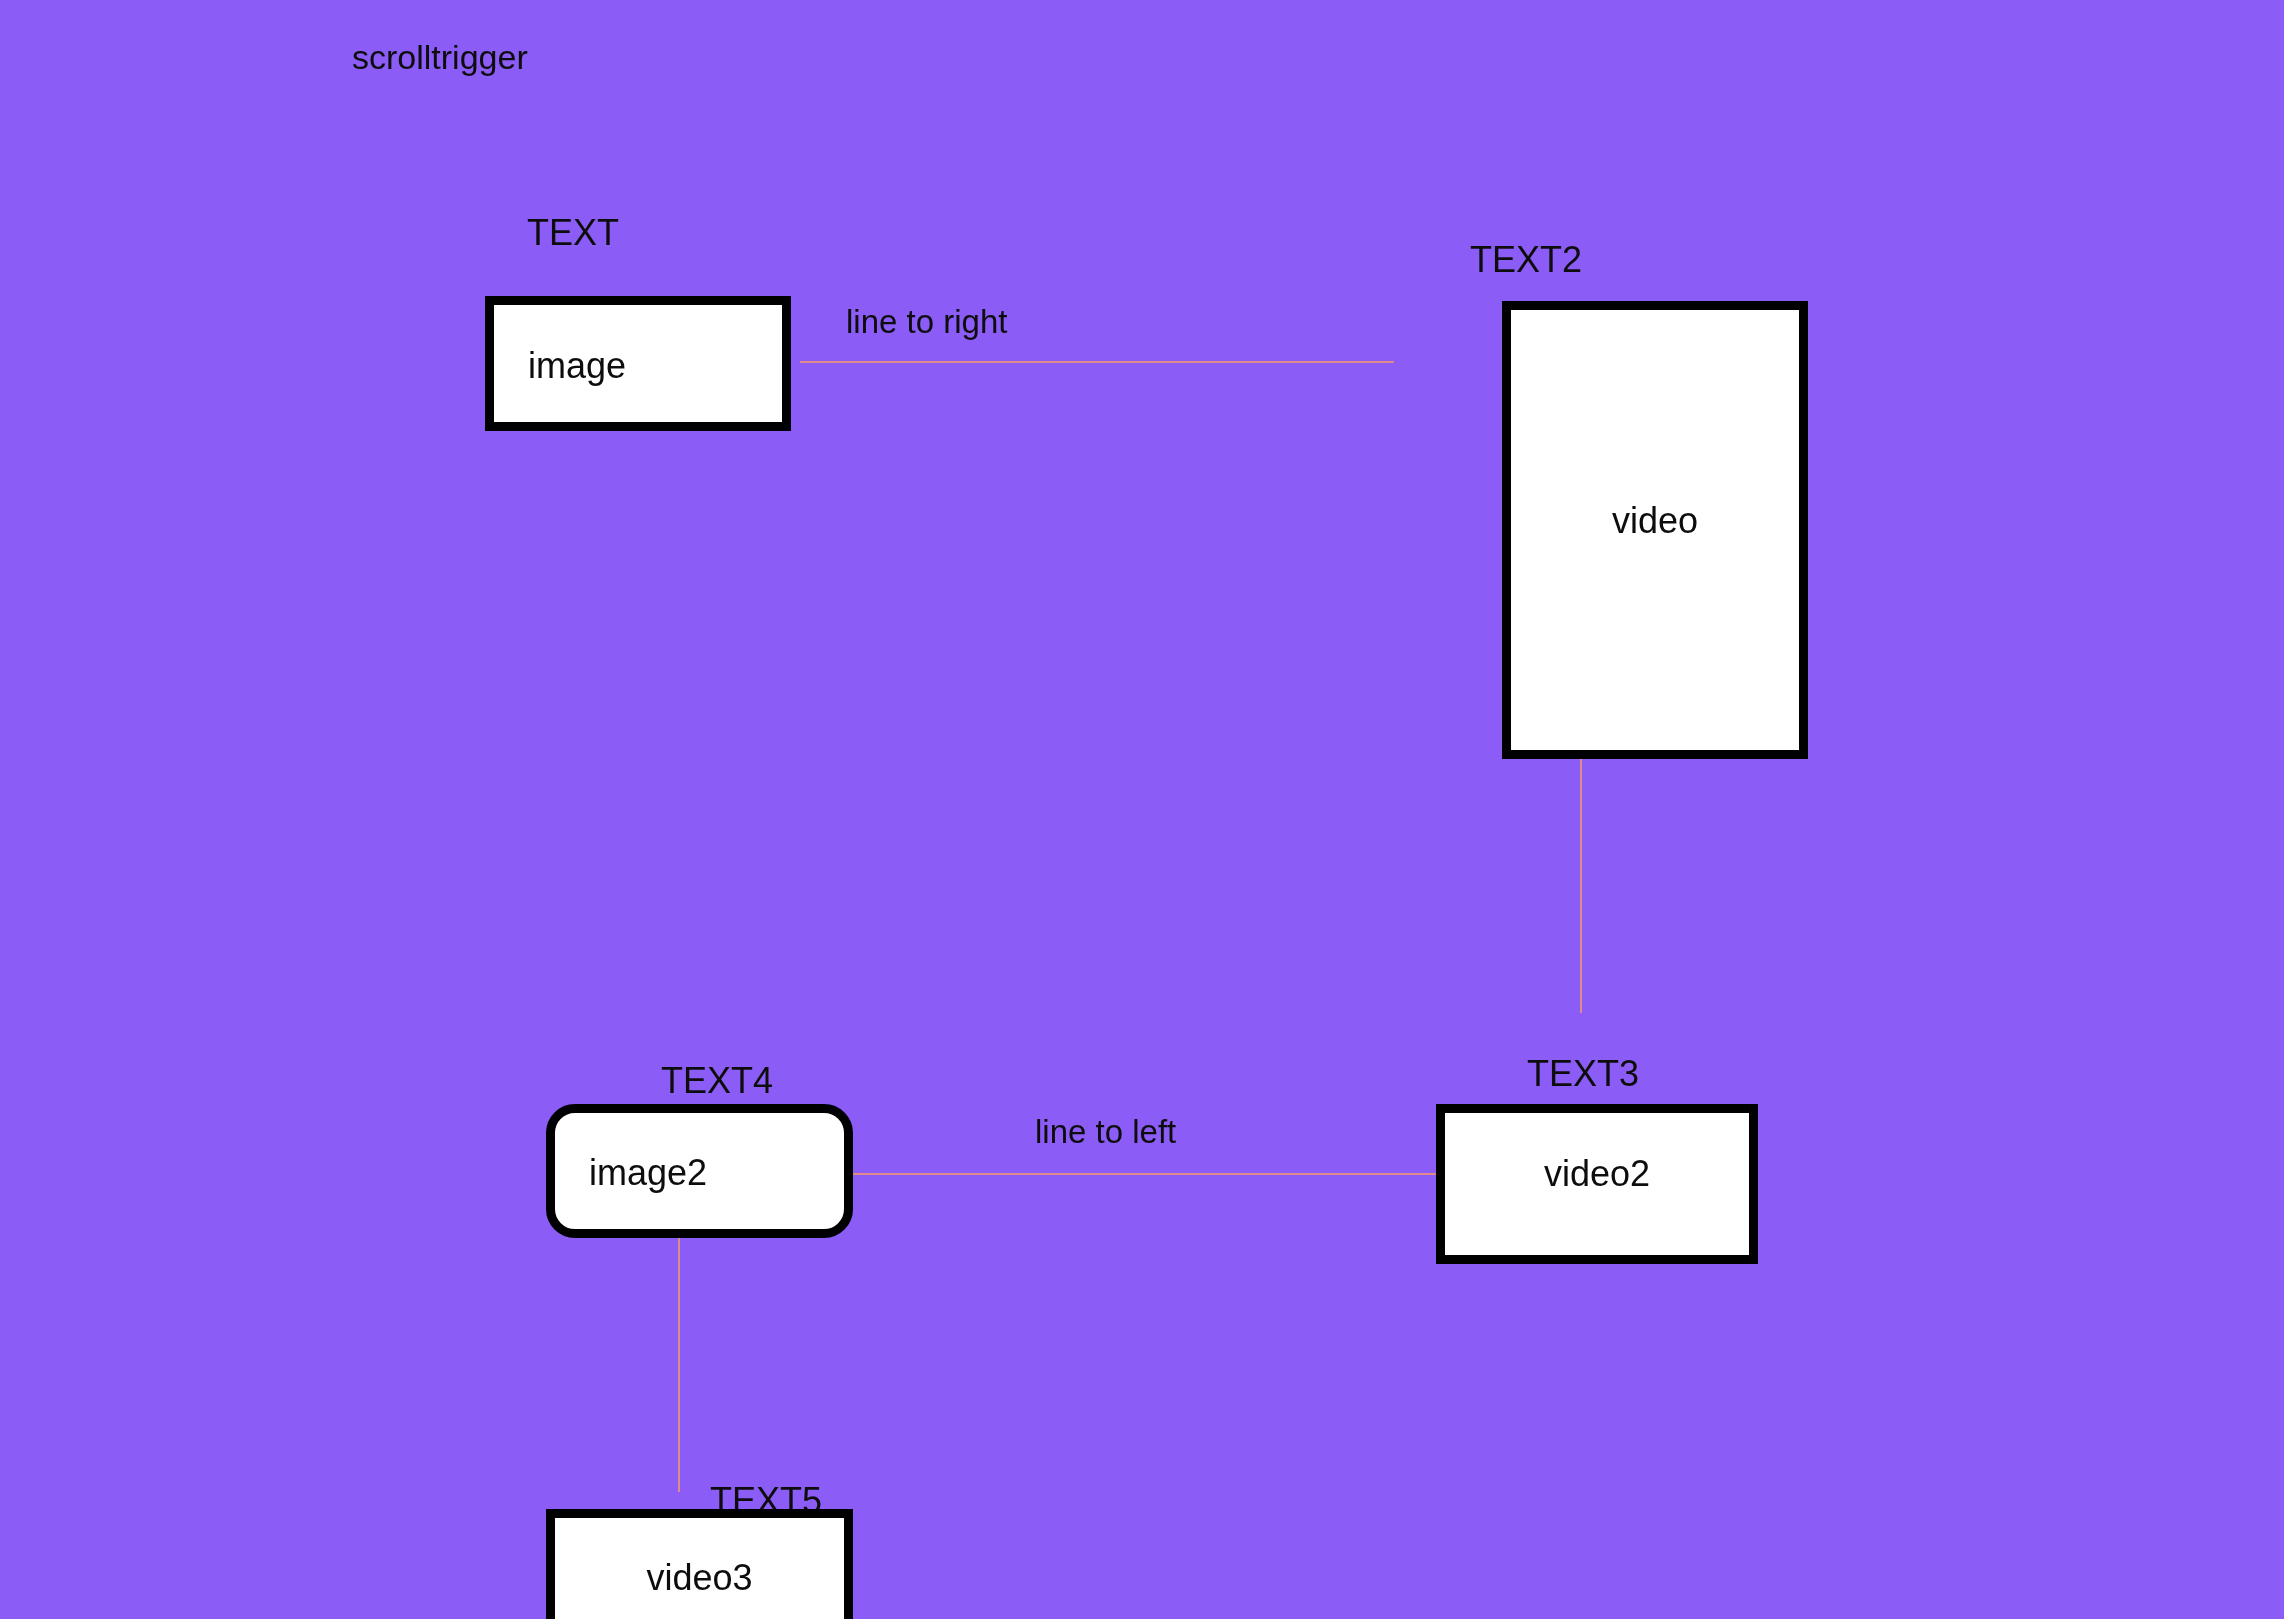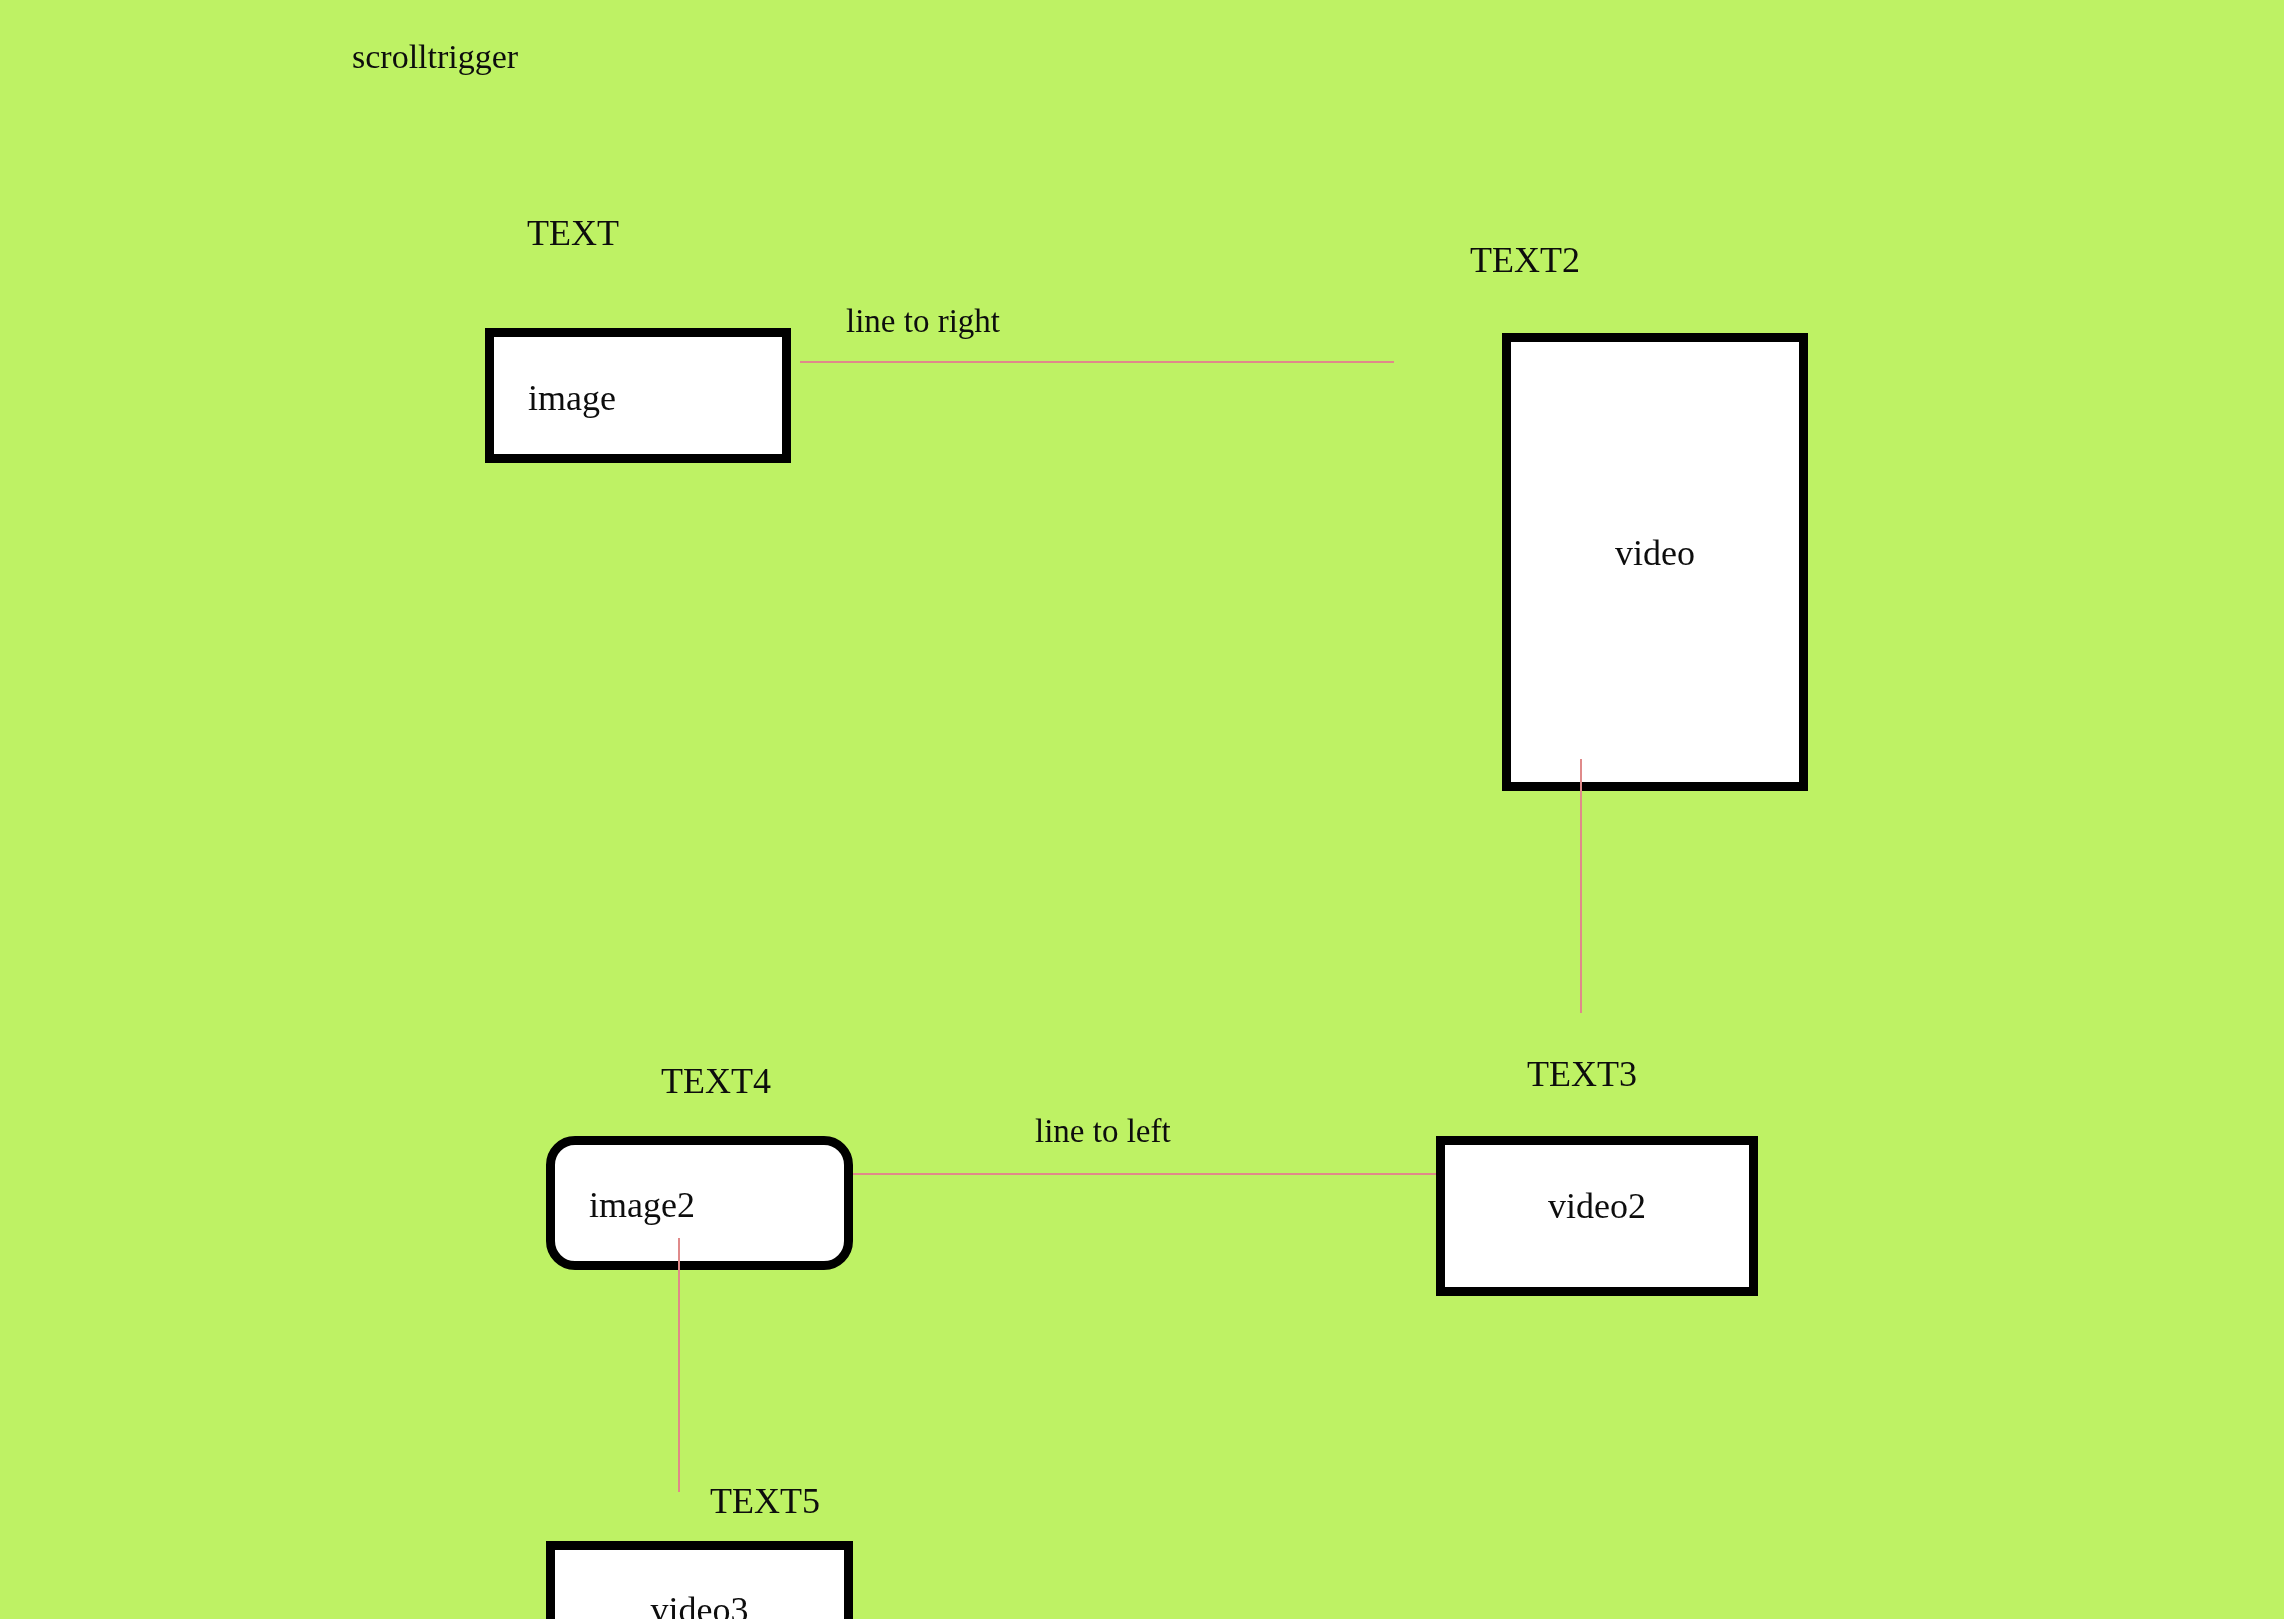--- a/index.html
+++ b/index.html
@@ -4,23 +4,23 @@
 <style>
   html, body {
     margin: 0;
     padding: 0;
     background: #ffffff;
   }
   #canvas {
     position: relative;
     width: 2284px;
     height: 1619px;
-    background: #bef264;
+    background: #8b5cf6;
     overflow: hidden;
-    font-family: Liberation Serif, serif;
+    font-family: Liberation Sans, sans-serif;
     color: #000000;
   }
 
   
   .page-title {
     position: absolute;
     font-size: 34px;
     line-height: 1;
     color: #0d0d0d;
     white-space: nowrap;
@@ -39,21 +39,20 @@
     color: #0d0d0d;
     white-space: nowrap;
   }
 
   
   .node-box {
     position: absolute;
     box-sizing: border-box;
     background: #ffffff;
     border: 9px solid #000000;
-    margin-top: 32px;
   }
   .node-box .node-text {
     position: absolute;
     font-size: 36px;
     line-height: 1;
     color: #0d0d0d;
     white-space: nowrap;
   }
   .node-text.align-left {
     left: 34px;

